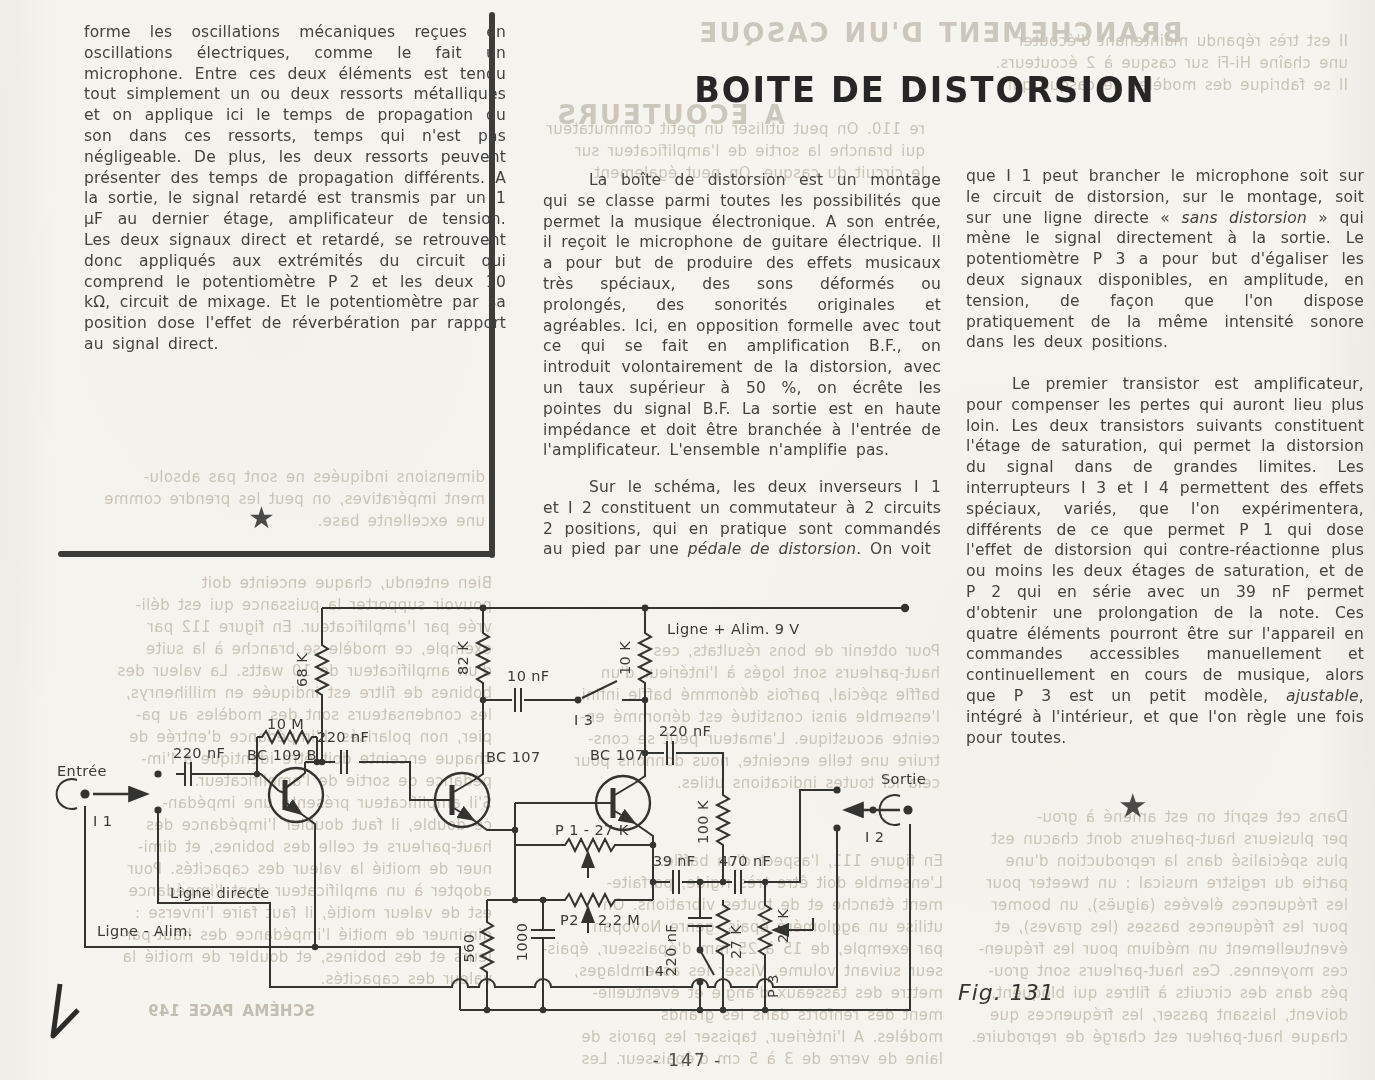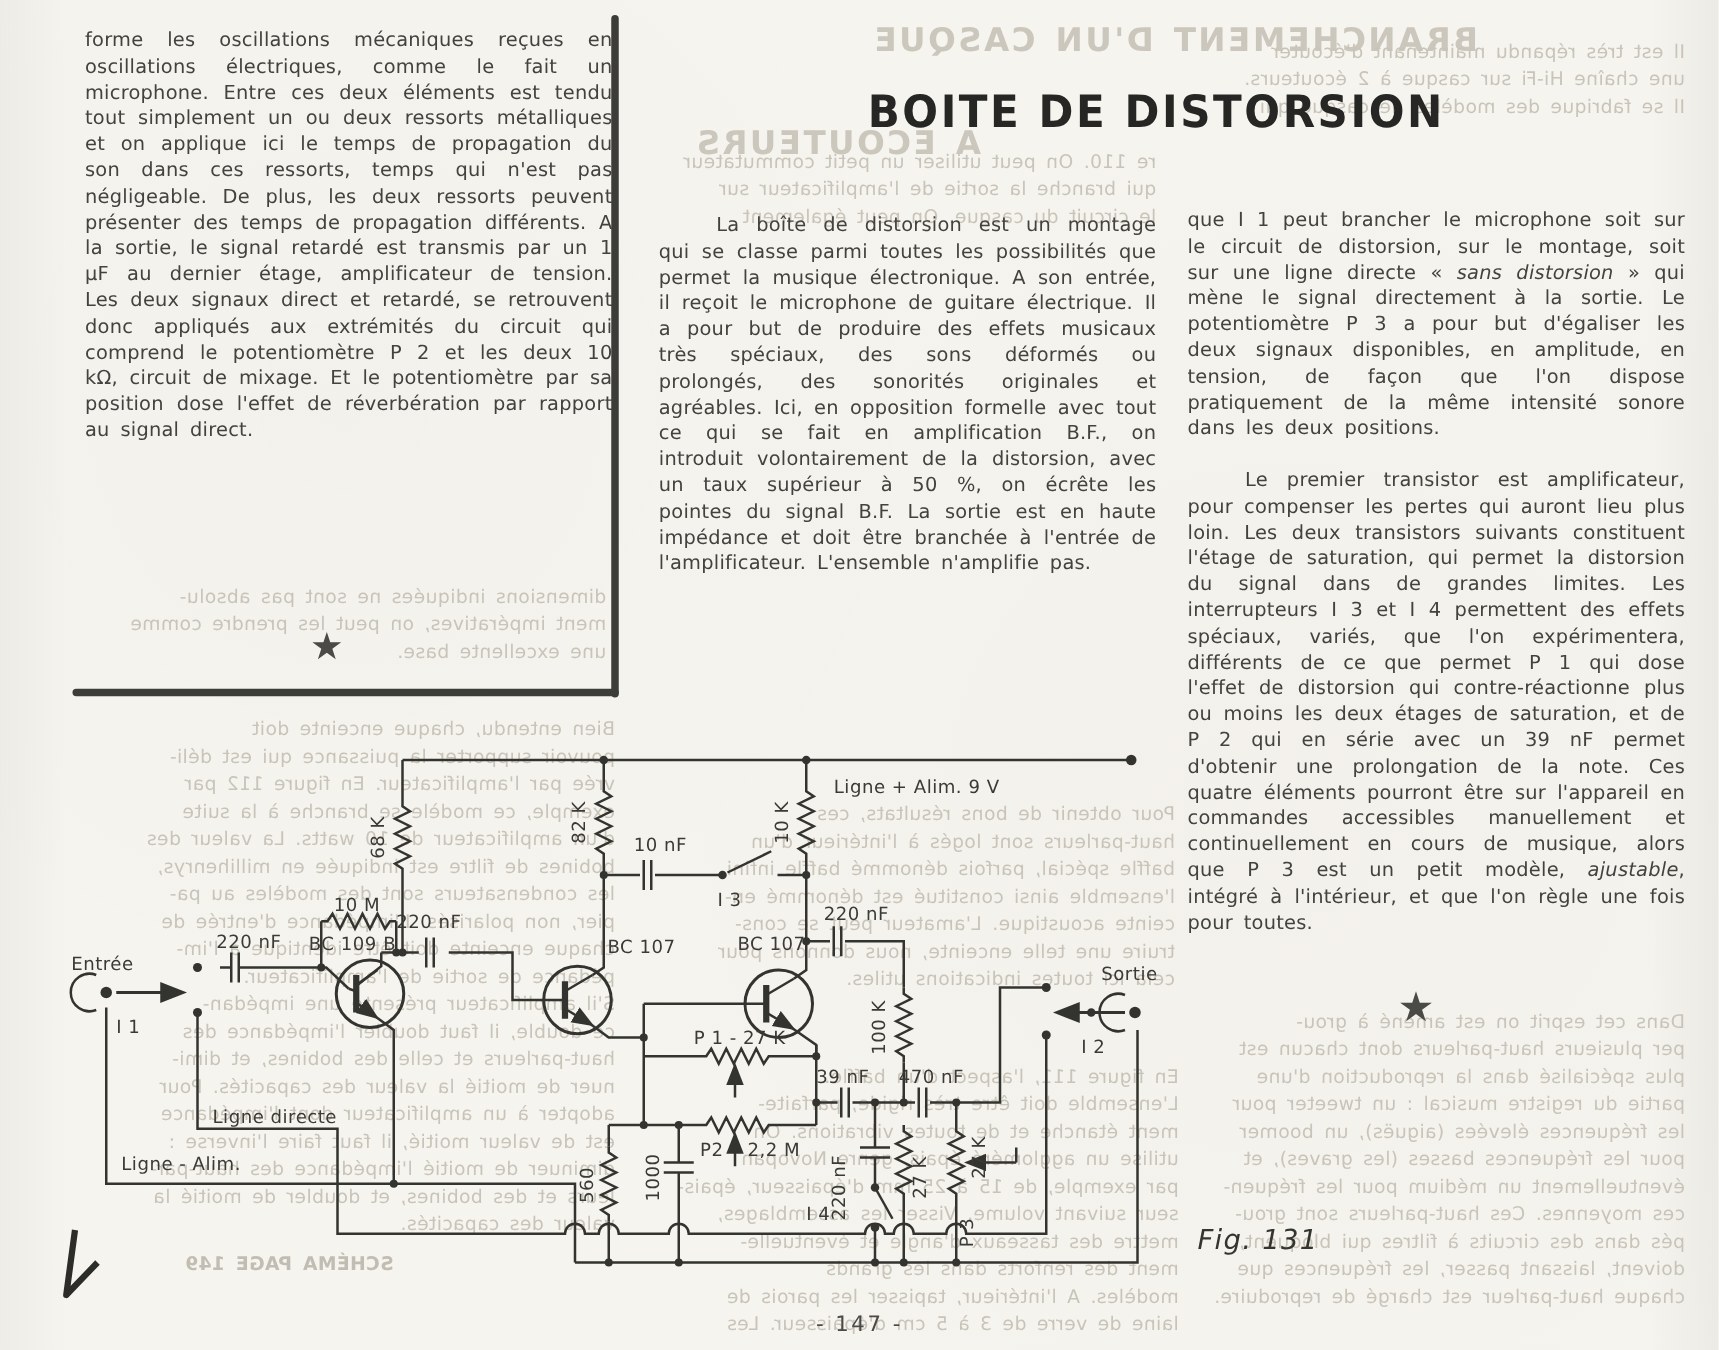--- a/index.html
+++ b/index.html
@@ -3,21 +3,21 @@
 <meta charset="utf-8">
 <style>
   html,body{margin:0;padding:0;width:1375px;height:1080px;overflow:hidden;}
   .page{position:relative;width:1375px;height:1080px;
         background:#f6f4ee;
         background-image:radial-gradient(circle at 20% 30%, rgba(0,0,0,0.012), transparent 40%),
                          radial-gradient(circle at 75% 60%, rgba(90,80,60,0.02), transparent 50%),
                          linear-gradient(90deg, rgba(0,0,0,0.03), rgba(0,0,0,0) 4%, rgba(0,0,0,0) 96%, rgba(0,0,0,0.04));
         font-family:"DejaVu Sans", sans-serif; color:#3d3d3a;}
   .bodytext{position:absolute;font-size:15.5px;line-height:20.8px;letter-spacing:0.2px;
-            word-spacing:3.5px;text-align:justify;color:#42423f;}
+            word-spacing:3.5px;text-align:justify;color:#42423f;margin-left:16px;}
   .indent{text-indent:46px;}
   .ttl{position:absolute;left:600px;top:70px;width:650px;text-align:center;
        font-size:33px;font-weight:bold;letter-spacing:2px;color:#262624;
        transform:scale(1.02,1.08);}
   .star{position:absolute;font-size:30px;color:#4a4a47;}
   
   .frame-v{position:absolute;left:489px;top:12px;width:6px;height:546px;background:#3c3c39;border-radius:3px;}
   .frame-h{position:absolute;left:58px;top:551px;width:437px;height:6px;background:#3c3c39;border-radius:3px;}
   
   .bleed{position:absolute;transform:scaleX(-1);color:#c9c4b9;line-height:22px;
@@ -116,20 +116,21 @@
 
   <div class="frame-v"></div>
   <div class="frame-h"></div>
 
   <div class="ttl">BOITE DE DISTORSION</div>
 
   <div class="bodytext" style="left:68px;top:22px;width:422px;">forme les oscillations mécaniques reçues en oscillations électriques, comme le fait un microphone. Entre ces deux éléments est tendu tout simplement un ou deux ressorts métalliques et on applique ici le temps de propagation du son dans ces ressorts, temps qui n'est pas négligeable. De plus, les deux ressorts peuvent présenter des temps de propagation différents. A la sortie, le signal retardé est transmis par un 1 μF au dernier étage, amplificateur de tension. Les deux signaux direct et retardé, se retrouvent donc appliqués aux extrémités du circuit qui comprend le potentiomètre P 2 et les deux 10 kΩ, circuit de mixage. Et le potentiomètre par sa position dose l'effet de réverbération par rapport au signal direct.</div>
   <div class="star" style="left:248px;top:500px;">★</div>
 
   <div class="bodytext indent" style="left:527px;top:170px;width:398px;">La boîte de distorsion est un montage qui se classe parmi toutes les possibilités que permet la musique électronique. A son entrée, il reçoit le microphone de guitare électrique. Il a pour but de produire des effets musicaux très spéciaux, des sons déformés ou prolongés, des sonorités originales et agréables. Ici, en opposition formelle avec tout ce qui se fait en amplification B.F., on introduit volontairement de la distorsion, avec un taux supérieur à 50 %, on écrête les pointes du signal B.F. La sortie est en haute impédance et doit être branchée à l'entrée de l'amplificateur. L'ensemble n'amplifie pas.</div>
+  <div class="bodytext indent" style="left:527px;top:477px;width:398px;">Sur le schéma, les deux inverseurs I 1 et I 2 constituent un commutateur à 2 circuits 2 positions, qui en pratique sont commandés au pied par une <i>pédale de distorsion</i>. On voit</div>
 
   <div class="bodytext" style="left:950px;top:166px;width:398px;">que I 1 peut brancher le microphone soit sur le circuit de distorsion, sur le montage, soit sur une ligne directe « <i>sans distorsion</i> » qui mène le signal directement à la sortie. Le potentiomètre P 3 a pour but d'égaliser les deux signaux disponibles, en amplitude, en tension, de façon que l'on dispose pratiquement de la même intensité sonore dans les deux positions.</div>
   <div class="bodytext indent" style="left:950px;top:374px;width:398px;">Le premier transistor est amplificateur, pour compenser les pertes qui auront lieu plus loin. Les deux transistors suivants constituent l'étage de saturation, qui permet la distorsion du signal dans de grandes limites. Les interrupteurs I 3 et I 4 permettent des effets spéciaux, variés, que l'on expérimentera, différents de ce que permet P 1 qui dose l'effet de distorsion qui contre-réactionne plus ou moins les deux étages de saturation, et de P 2 qui en série avec un 39 nF permet d'obtenir une prolongation de la note. Ces quatre éléments pourront être sur l'appareil en commandes accessibles manuellement et continuellement en cours de musique, alors que P 3 est un petit modèle, <i>ajustable</i>, intégré à l'intérieur, et que l'on règle une fois pour toutes.</div>
   <div class="star" style="left:1118px;top:786px;font-size:33px;">★</div>
 
   <svg style="position:absolute;left:55px;top:578px;" width="890" height="467" viewBox="0 0 890 467">
     <defs>
       <g id="rzig">
         <path d="M0,0 L0,5 L6,9 L-6,15 L6,21 L-6,27 L6,33 L-6,39 L6,45 L-6,51 L0,55 L0,60" fill="none"></path>
       </g>

